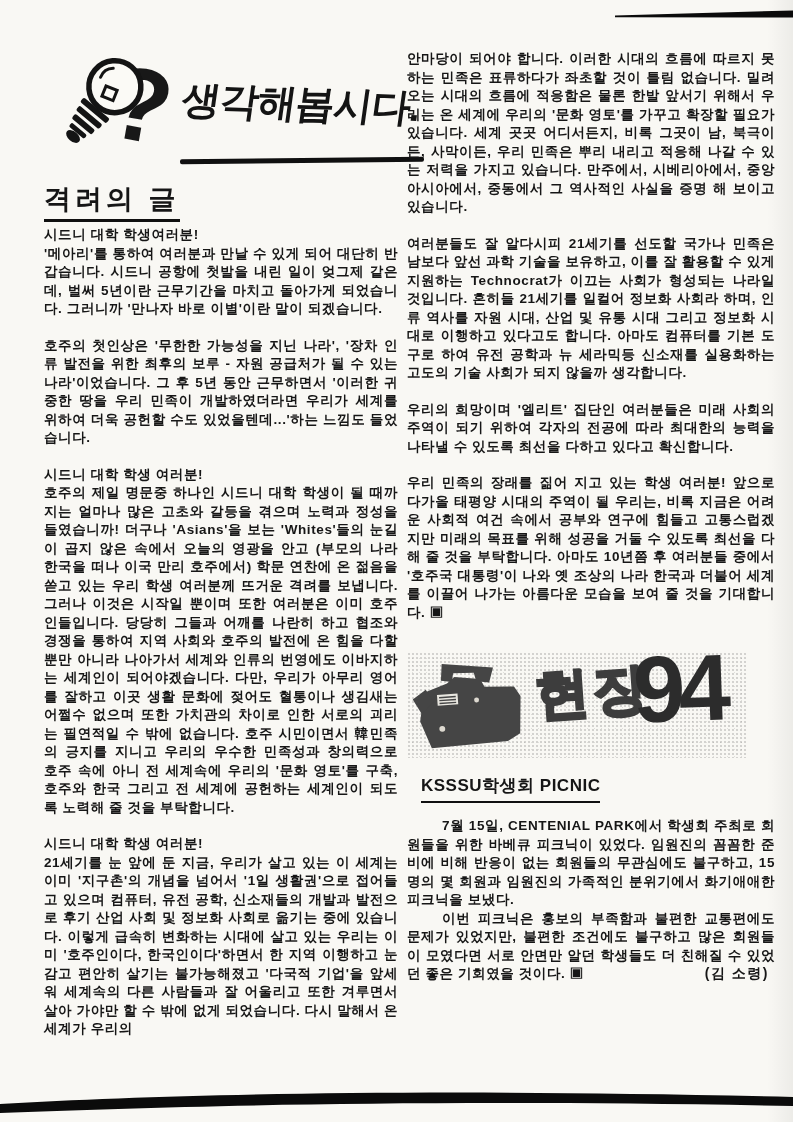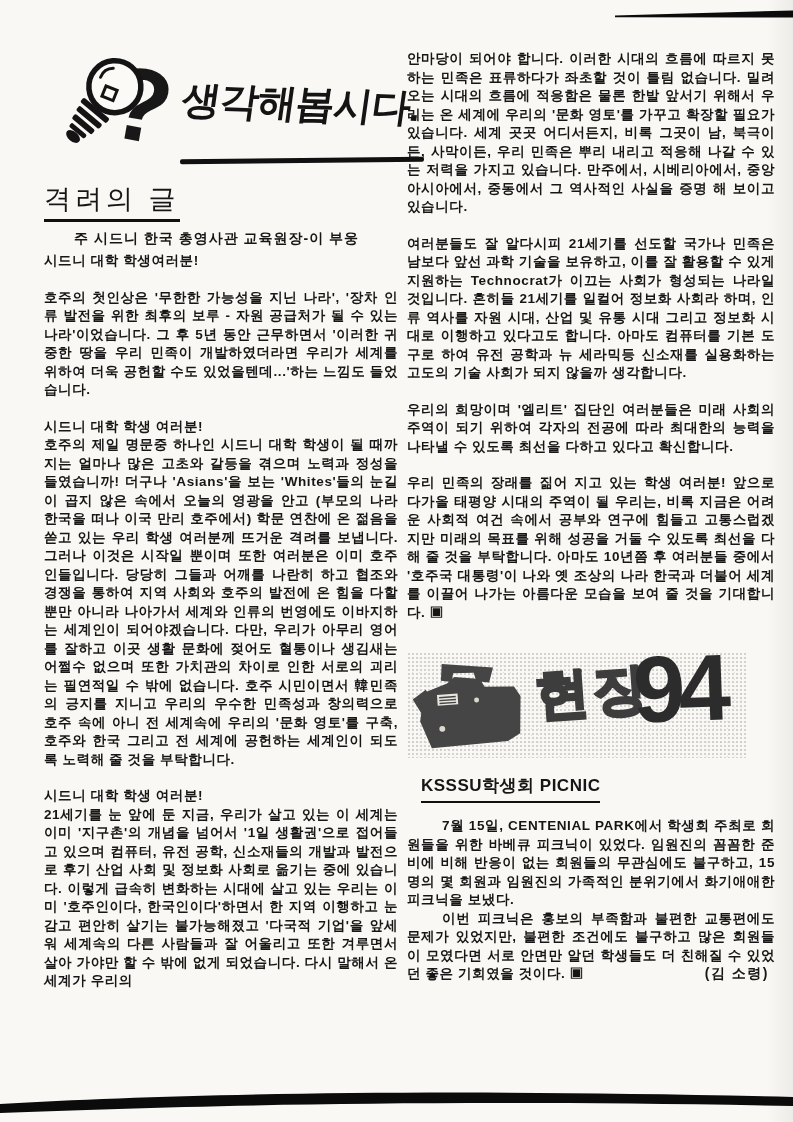--- a/index.html
+++ b/index.html
@@ -40,21 +40,21 @@
   }
   .masthead-underline{
     height:5px;background:#101010;border-radius:2px;
     margin:4px 0 0 136px;width:244px;
     transform:rotate(-0.6deg);
   }
   
   .a1-title{
     display:inline-block;
     margin:18px 0 0 0;
-    font-size:27px;font-weight:400;letter-spacing:4px;
+    font-size:27px;font-weight:700;letter-spacing:4px;
     border-bottom:3px solid #101010;padding-bottom:2px;
   }
   .a1-byline{
     margin:8px 0 0 30px;
     font-size:14px;font-weight:700;letter-spacing:1px;
   }
   .col1{margin-top:4px;}
   
   .hy-logo{
     position:relative;
@@ -122,24 +122,24 @@
           <rect x="37" y="76" width="26" height="6" rx="2" fill="#141414"></rect>
           <rect x="40" y="85" width="20" height="5" rx="2" fill="#141414"></rect>
           <ellipse cx="50" cy="95" rx="8" ry="5" fill="#141414"></ellipse>
         </g>
       </svg>
       <div class="masthead-text">생각해봅시다.</div>
     </div>
     <div class="masthead-underline"></div>
 
     <h1 class="a1-title">격려의 글</h1>
-    <div class="a1-byline">주 시드니 한국 총영사관 교육원장-이 부웅</div>
 
     <div class="col-text col1">
       <p>시드니 대학 학생여러분!</p>
+      <p>'메아리'를 통하여 여러분과 만날 수 있게 되어 대단히 반갑습니다. 시드니 공항에 첫발을 내린 일이 엊그제 같은데, 벌써 5년이란 근무기간을 마치고 돌아가게 되었습니다. 그러니까 '만나자 바로 이별'이란 말이 되겠습니다.</p>
       <p class="gap">호주의 첫인상은 '무한한 가능성을 지닌 나라', '장차 인류 발전을 위한 최후의 보루 - 자원 공급처가 될 수 있는 나라'이었습니다. 그 후 5년 동안 근무하면서 '이러한 귀중한 땅을 우리 민족이 개발하였더라면 우리가 세계를 위하여 더욱 공헌할 수도 있었을텐데...'하는 느낌도 들었습니다.</p>
       <p class="gap">시드니 대학 학생 여러분!</p>
       <p>호주의 제일 명문중 하나인 시드니 대학 학생이 될 때까지는 얼마나 많은 고초와 갈등을 겪으며 노력과 정성을 들였습니까! 더구나 'Asians'을 보는 'Whites'들의 눈길이 곱지 않은 속에서 오늘의 영광을 안고 (부모의 나라 한국을 떠나 이국 만리 호주에서) 학문 연찬에 온 젊음을 쏟고 있는 우리 학생 여러분께 뜨거운 격려를 보냅니다. 그러나 이것은 시작일 뿐이며 또한 여러분은 이미 호주인들입니다. 당당히 그들과 어깨를 나란히 하고 협조와 경쟁을 통하여 지역 사회와 호주의 발전에 온 힘을 다할 뿐만 아니라 나아가서 세계와 인류의 번영에도 이바지하는 세계인이 되어야겠습니다. 다만, 우리가 아무리 영어를 잘하고 이곳 생활 문화에 젖어도 혈통이나 생김새는 어쩔수 없으며 또한 가치관의 차이로 인한 서로의 괴리는 필연적일 수 밖에 없습니다. 호주 시민이면서 韓민족의 긍지를 지니고 우리의 우수한 민족성과 창의력으로 호주 속에 아니 전 세계속에 우리의 '문화 영토'를 구축, 호주와 한국 그리고 전 세계에 공헌하는 세계인이 되도록 노력해 줄 것을 부탁합니다.</p>
       <p class="gap">시드니 대학 학생 여러분!</p>
       <p>21세기를 눈 앞에 둔 지금, 우리가 살고 있는 이 세계는 이미 '지구촌'의 개념을 넘어서 '1일 생활권'으로 접어들고 있으며 컴퓨터, 유전 공학, 신소재들의 개발과 발전으로 후기 산업 사회 및 정보화 사회로 옮기는 중에 있습니다. 이렇게 급속히 변화하는 시대에 살고 있는 우리는 이미 '호주인이다, 한국인이다'하면서 한 지역 이행하고 눈 감고 편안히 살기는 불가능해졌고 '다국적 기업'을 앞세워 세계속의 다른 사람들과 잘 어울리고 또한 겨루면서 살아 가야만 할 수 밖에 없게 되었습니다. 다시 말해서 온 세계가 우리의</p>
     </div>
   </div>
 
   <div class="right-col">
 

